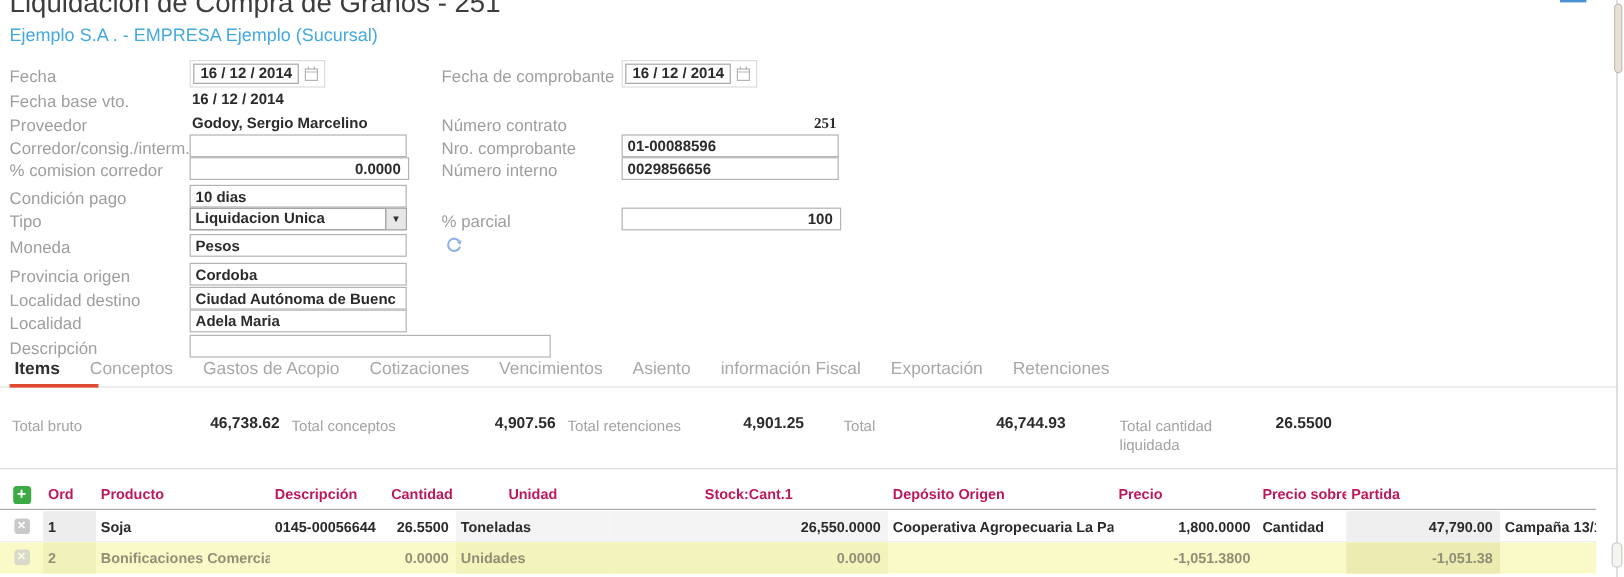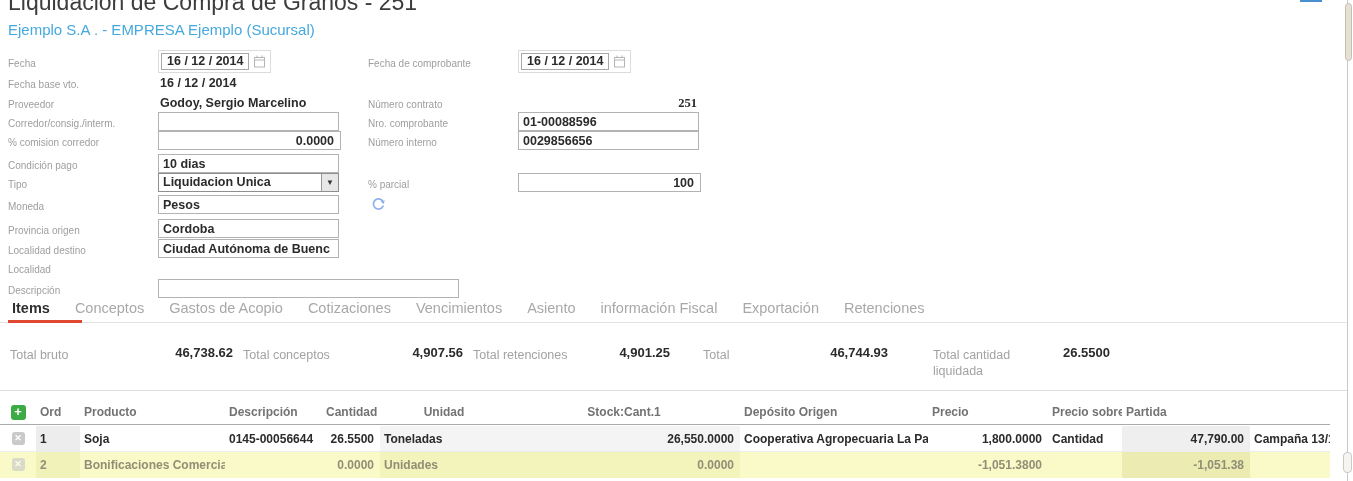--- a/index.html
+++ b/index.html
@@ -2,21 +2,21 @@
 <html><head>
 <meta charset="utf-8">
 <style>
   html,body{margin:0;padding:0;background:#fff;}
   .page{position:relative;width:1353px;height:481px;background:#fff;overflow:hidden;
         font-family:"Liberation Sans",sans-serif;color:#2b2b2b;}
   
   .title{position:absolute;left:8px;top:-11px;font-size:23px;font-weight:400;color:#3d3d3d;white-space:nowrap;}
   .subtitle{position:absolute;left:8px;top:21px;font-size:15px;color:#45a9de;white-space:nowrap;}
   
-  .f-label{position:absolute;font-size:10px;color:#9e9e9e;white-space:nowrap;line-height:15px;}
+  .f-label{position:absolute;font-size:14px;color:#9e9e9e;white-space:nowrap;line-height:15px;}
   .f-text{position:absolute;font-size:12.5px;font-weight:700;color:#2b2b2b;white-space:nowrap;line-height:15px;}
   .f-input{position:absolute;height:17px;border:1px solid #b3b3b3;background:#fff;outline:none;
            font-family:"Liberation Sans",sans-serif;font-size:12.5px;font-weight:700;color:#2b2b2b;padding:0 4px;}
   .f-input.num{text-align:right;}
   .date-wrap{position:absolute;display:flex;align-items:center;gap:4px;border:1px solid #dcdcdc;
              background:#fff;padding:2px 4px 2px 2px;}
   .date-box{border:1px solid #a8a8a8;height:15px;line-height:15px;padding:0 5px;font-size:12.5px;font-weight:700;}
   .combo{position:absolute;display:flex;border:1px solid #8f8f8f;background:#fff;height:17px;}
   .combo-text{flex:1;font-size:12.5px;font-weight:700;line-height:17px;padding:0 4px;white-space:nowrap;overflow:hidden;}
   .combo-btn{width:16px;background:#e7e7e7;border-left:1px solid #9a9a9a;display:flex;align-items:center;
@@ -33,21 +33,21 @@
   .t-label{position:absolute;font-size:12.5px;color:#a3a3a3;line-height:16px;}
   .t-value{position:absolute;font-size:13px;font-weight:700;color:#2b2b2b;text-align:right;white-space:nowrap;}
   
   .grid{display:grid;grid-template-columns:36px 44px 145px 97px 58px 128px 232px 188px 120px 74px 128px 80px;
         width:1330px;box-sizing:border-box;}
   .thead{position:absolute;left:0;top:400px;height:25px;line-height:25px;border-bottom:1px solid #ababab;}
   .trow{position:absolute;left:0;height:26px;line-height:26px;}
   .row1{top:426px;border-bottom:1px solid #ececec;}
   .row2{top:452px;background:#fafac8;color:#8f8f76;}
   .cell{font-size:12px;font-weight:700;padding:0 4px;white-space:nowrap;overflow:hidden;box-sizing:border-box;}
-  .hcell{font-size:12px;font-weight:700;color:#737373;}
+  .hcell{font-size:12px;font-weight:700;color:#be185d;}
   .num{text-align:right;padding-right:6px;}
   .hc-center{text-align:center;}
   .row1 .c-ord{background:#ededed;}
   .row1 .c-unidad,.row1 .c-stock{background:#f4f4f4;}
   .row1 .c-importe{background:#efefef;}
   .row2 .c-ord{background:#f1f1ba;}
   .row2 .c-unidad,.row2 .c-stock{background:#f3f3bc;}
   .row2 .c-importe{background:#ececb2;}
   .add-btn{width:15px;height:15px;margin:5px auto 0;background:#3cab45;border-radius:3px;color:#fff;
            font-size:13px;line-height:14px;text-align:center;font-weight:700;cursor:pointer;}
@@ -107,20 +107,21 @@
   <div class="f-label" style="left:8px;top:199px;">Moneda</div>
   <input class="f-input" style="left: 158px; top: 195px; width: 171px;" value="Pesos">
 
   <div class="f-label" style="left:8px;top:223px;">Provincia origen</div>
   <input class="f-input" style="left: 158px; top: 219px; width: 171px;" value="Cordoba">
 
   <div class="f-label" style="left:8px;top:243px;">Localidad destino</div>
   <input class="f-input" style="left: 158px; top: 239px; width: 171px;" value="Ciudad Autónoma de Buenc">
 
   <div class="f-label" style="left:8px;top:262px;">Localidad</div>
+  <input class="f-input" style="left: 158px; top: 258px; width: 171px;" value="Adela Maria">
 
   <div class="f-label" style="left:8px;top:283px;">Descripción</div>
   <input class="f-input" style="left: 158px; top: 279px; width: 291px;" value="">
 
   <div class="f-label" style="left:368px;top:56px;">Fecha de comprobante</div>
   <div class="date-wrap" style="left:518px;top:50px;">
     <span class="date-box">16 / 12 / 2014</span>
     <span style="display:flex;">
       <svg width="13" height="13" viewBox="0 0 13 13">
           <rect x="1.5" y="2.5" width="10" height="9.5" fill="#fff" stroke="#b5b5b5"></rect>

